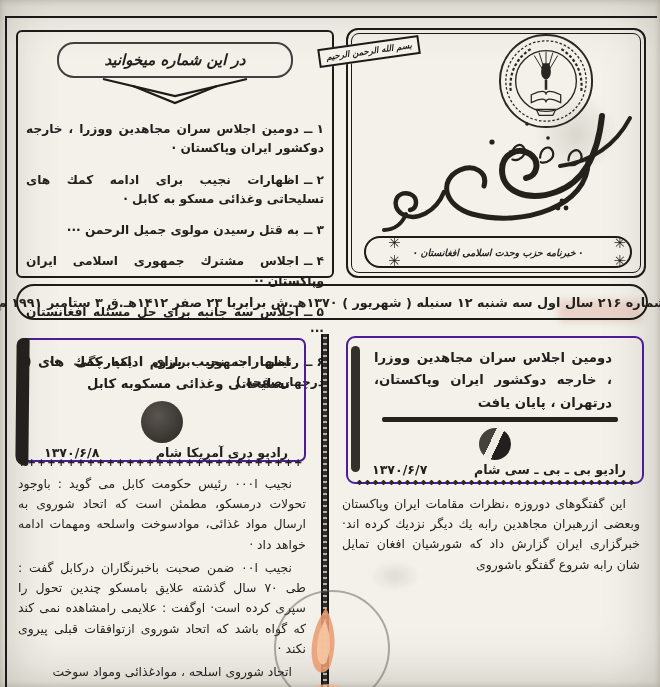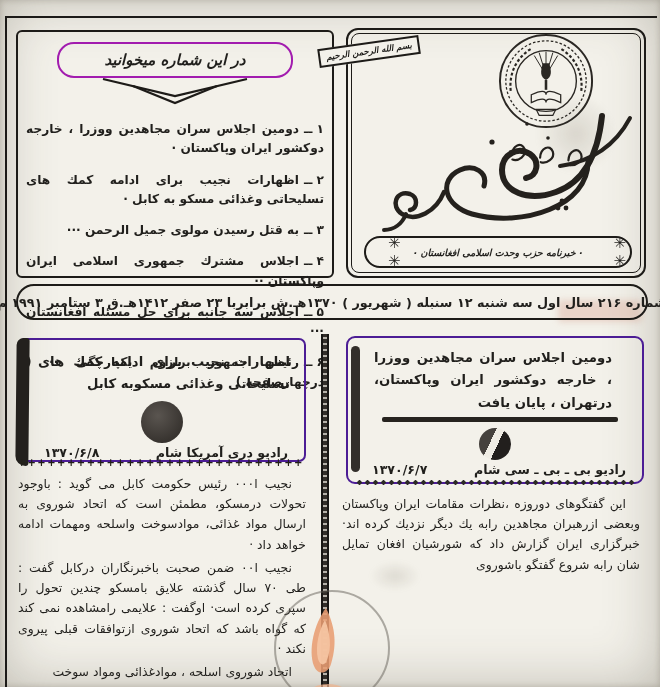--- a/index.html
+++ b/index.html
@@ -13,21 +13,21 @@
   .frame-left{position:absolute;left:5px;top:16px;bottom:0;width:2px;background:#1c1a18;}
   .frame-top{position:absolute;left:5px;top:16px;right:3px;height:2px;background:#1c1a18;}
 
   
   .contents-box{
     position:absolute; left:16px; top:30px; width:318px; height:248px;
     border:2px solid #1d1b18; border-radius:6px; box-sizing:border-box;
     padding:6px 8px 4px 8px;
   }
   .ribbon{
-    width:232px; height:32px; margin:4px auto 0; border:2px solid #a21caf;
+    width:232px; height:32px; margin:4px auto 0; border:2px solid #404040;
     border-radius:17px; display:flex; align-items:center; justify-content:center;
   }
   .ribbon span{font-size:15px; font-weight:bold; font-style:italic; letter-spacing:1px;}
   .arrow{display:block; margin:-2px auto 2px;}
   .toc{font-size:12.2px; font-weight:bold; line-height:1.58;}
   .toc-item{margin:12px 0; text-align:justify;}
   .toc-num{display:inline-block; margin-left:5px;}
 
   
   .masthead{

